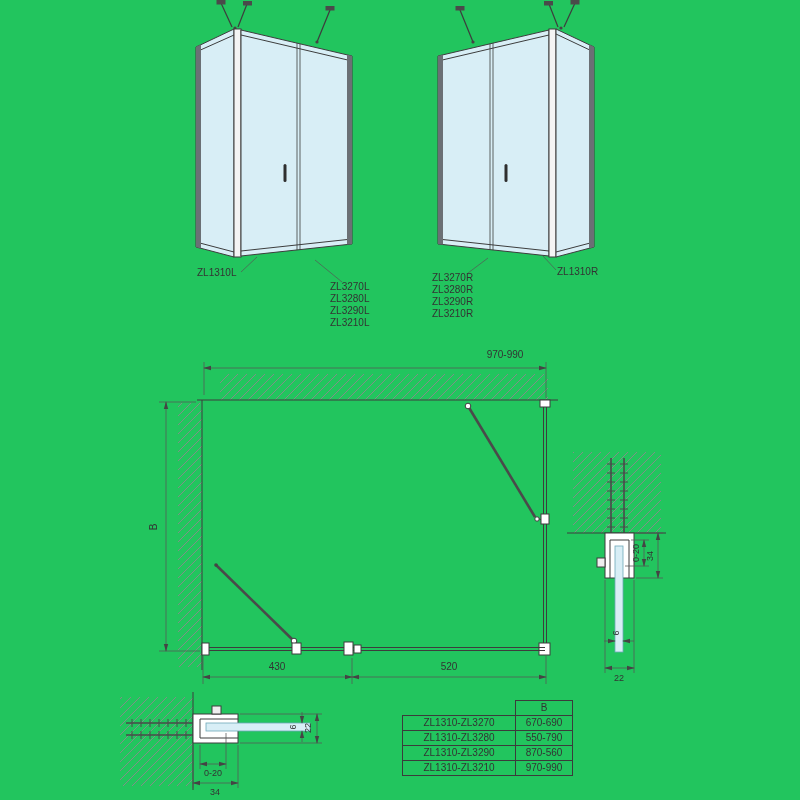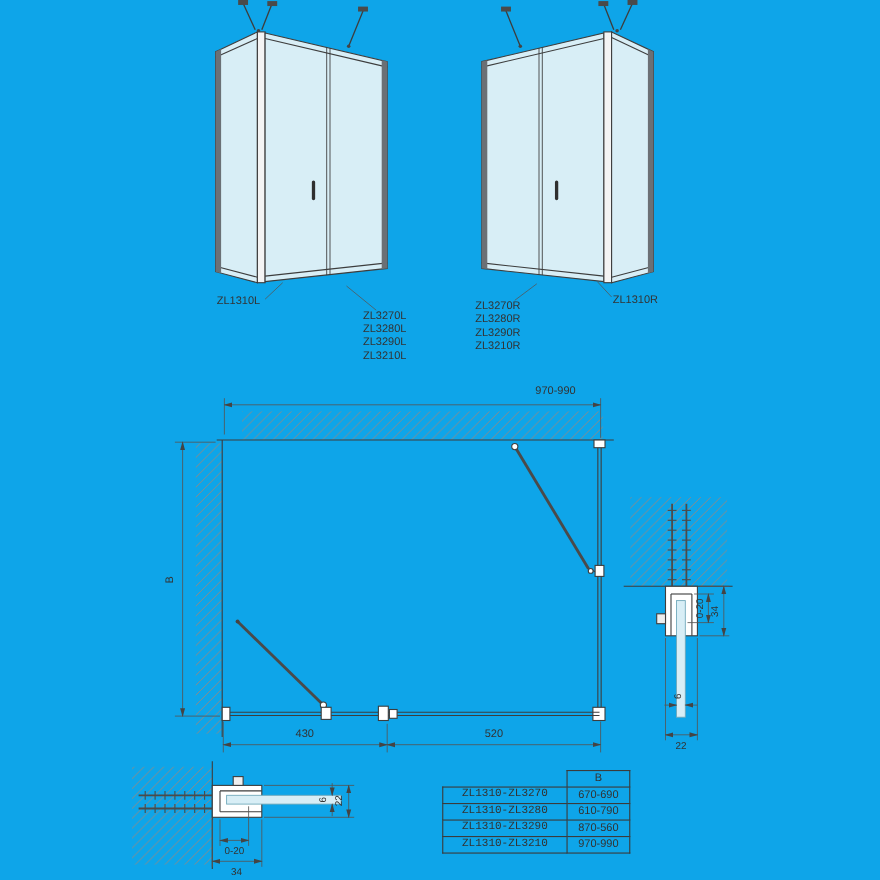--- a/index.html
+++ b/index.html
@@ -1,24 +1,24 @@
 <!DOCTYPE html>
 <html><head>
 <meta charset="utf-8">
 <style>
   html,body{margin:0;padding:0;background:#fff;}
-  .page{position:relative;width:800px;height:800px;font-family:"Liberation Sans",sans-serif;background:#0ea5e9;overflow:hidden;}
+  .page{position:relative;width:800px;height:800px;font-family:"Liberation Sans",sans-serif;background:#22c55e;overflow:hidden;}
   .page svg{position:absolute;left:0;top:0;}
   svg text{font-family:"Liberation Sans",sans-serif;font-size:10px;fill:#333;}
   svg text.s{font-size:9px;}
   .size-table{position:absolute;left:402px;top:700px;}
   .size-table table{border-collapse:collapse;font-family:"Liberation Sans",sans-serif;font-size:10px;color:#333;}
   .size-table th,.size-table td{border:1px solid #3b3b3b;padding:0 6px;height:14px;line-height:14px;text-align:center;font-weight:normal;}
   .size-table th.blank{border:none;background:transparent;}
-  .size-table td.model{min-width:100px;font-family:Liberation Mono, monospace;}
+  .size-table td.model{min-width:100px;}
   .size-table td.bval,.size-table th.bhead{min-width:44px;}
 </style>
 </head>
 <body>
 
 <div class="page">
 
 <svg width="800" height="800" viewBox="0 0 800 800">
   <defs>
     <pattern id="hatch" width="9" height="9" patternUnits="userSpaceOnUse">
@@ -281,21 +281,21 @@
         <th class="bhead">B</th>
       </tr>
     </thead>
     <tbody>
       <tr>
         <td class="model">ZL1310-ZL3270</td>
         <td class="bval">670-690</td>
       </tr>
       <tr>
         <td class="model">ZL1310-ZL3280</td>
-        <td class="bval">610-790</td>
+        <td class="bval">550-790</td>
       </tr>
       <tr>
         <td class="model">ZL1310-ZL3290</td>
         <td class="bval">870-560</td>
       </tr>
       <tr>
         <td class="model">ZL1310-ZL3210</td>
         <td class="bval">970-990</td>
       </tr>
     </tbody>

